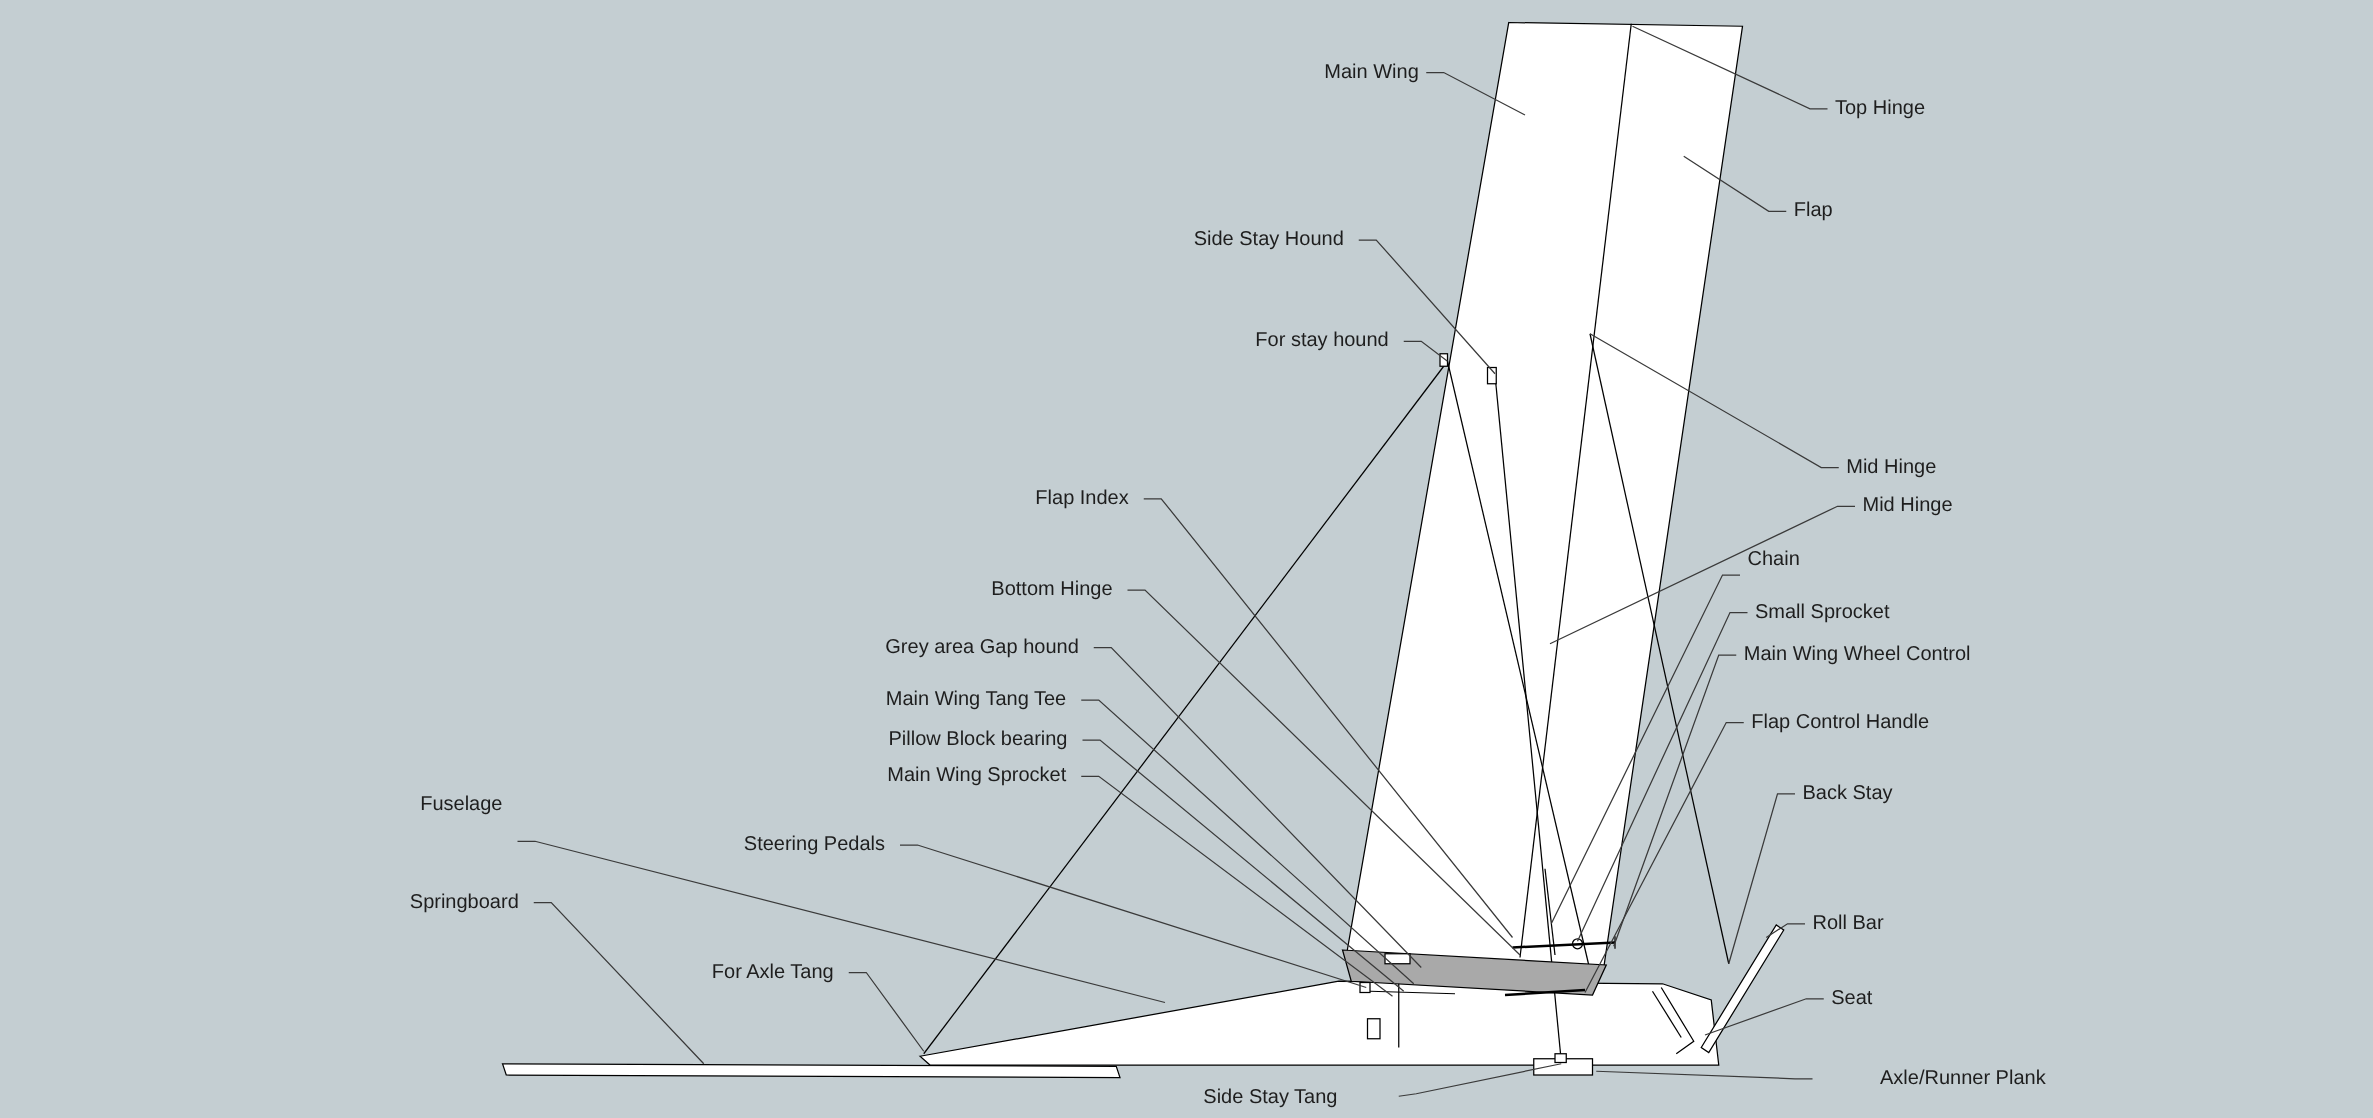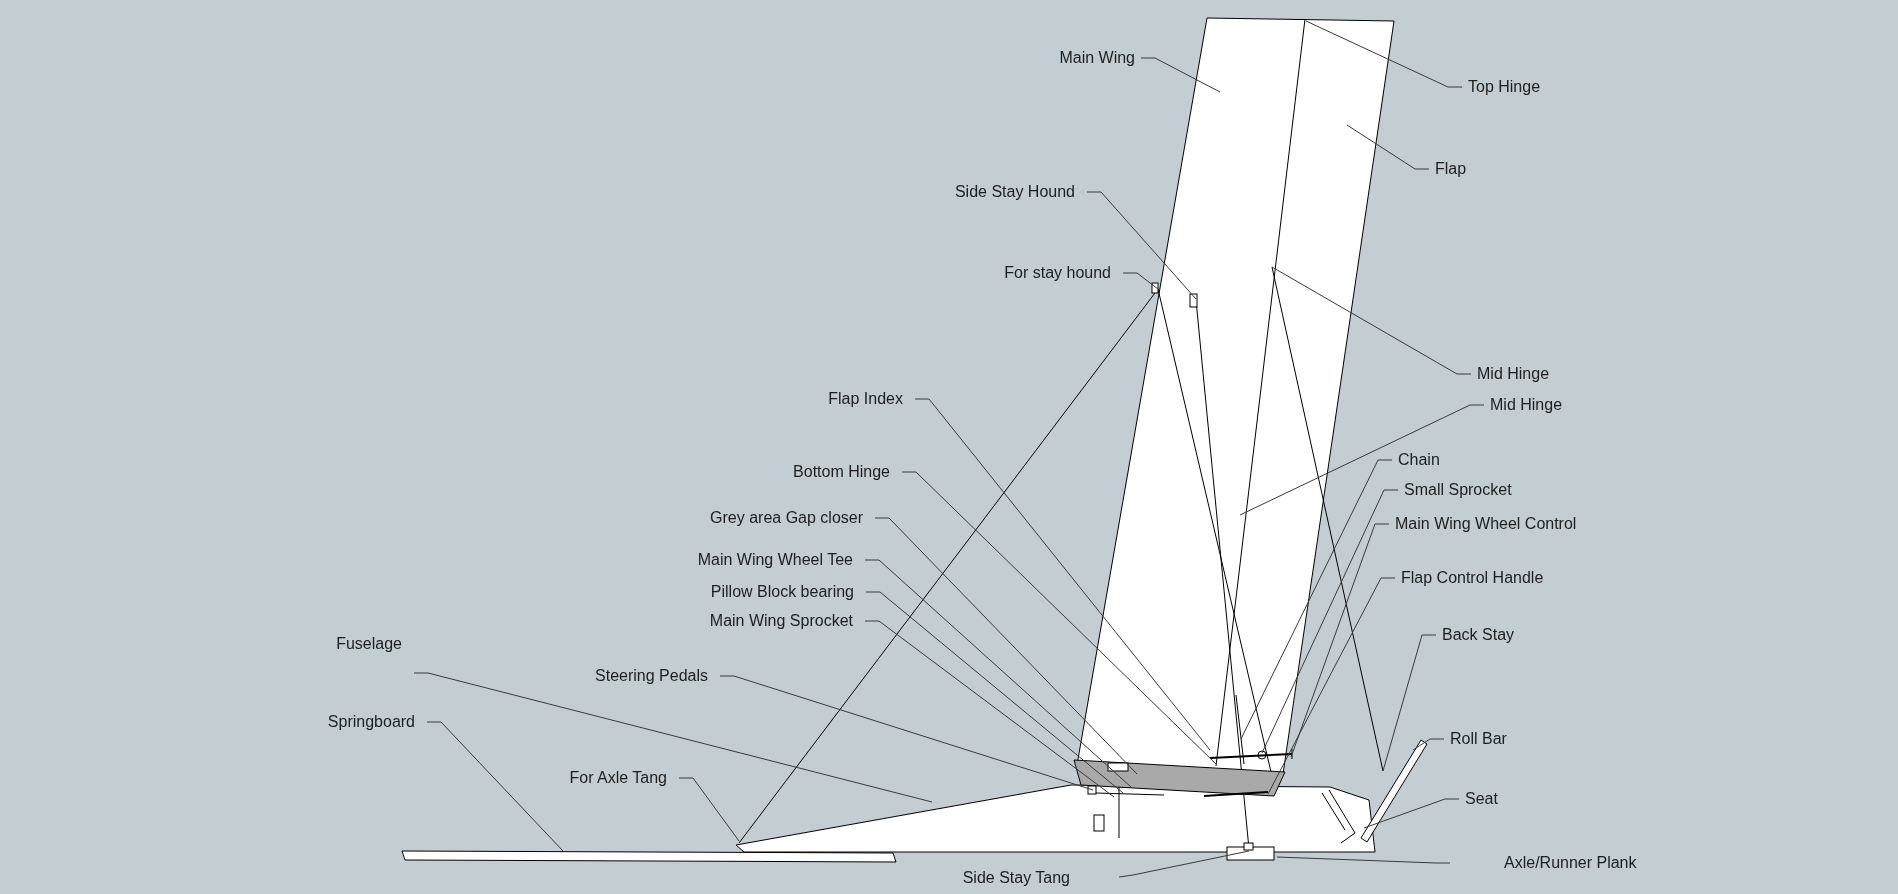--- a/index.html
+++ b/index.html
@@ -113,26 +113,26 @@
   </svg>
 
   <span class="lbl r" style="left:1135px; top:58px">Main Wing</span>
   <span class="lbl" style="left:1468px; top:87px">Top Hinge</span>
   <span class="lbl" style="left:1435px; top:169px">Flap</span>
   <span class="lbl r" style="left:1075px; top:192px">Side Stay Hound</span>
   <span class="lbl r" style="left:1111px; top:273px">For stay hound</span>
   <span class="lbl" style="left:1477px; top:374px">Mid Hinge</span>
   <span class="lbl" style="left:1490px; top:405px">Mid Hinge</span>
   <span class="lbl r" style="left:903px;  top:399px">Flap Index</span>
-  <span class="lbl" style="left:1398px; top:460px">Chain</span>
+  <span class="lbl" style="left:1398px; top:448px">Chain</span>
   <span class="lbl r" style="left:890px;  top:472px">Bottom Hinge</span>
   <span class="lbl" style="left:1404px; top:490px">Small Sprocket</span>
-  <span class="lbl r" style="left:863px;  top:518px">Grey area Gap closer</span>
+  <span class="lbl r" style="left:863px;  top:518px">Grey area Gap hound</span>
   <span class="lbl" style="left:1395px; top:524px">Main Wing Wheel Control</span>
-  <span class="lbl r" style="left:853px;  top:560px">Main Wing Wheel Tee</span>
+  <span class="lbl r" style="left:853px;  top:560px">Main Wing Tang Tee</span>
   <span class="lbl" style="left:1401px; top:578px">Flap Control Handle</span>
   <span class="lbl r" style="left:854px;  top:592px">Pillow Block bearing</span>
   <span class="lbl r" style="left:853px;  top:621px">Main Wing Sprocket</span>
   <span class="lbl" style="left:1442px; top:635px">Back Stay</span>
   <span class="lbl r" style="left:402px;  top:644px">Fuselage</span>
   <span class="lbl r" style="left:708px;  top:676px">Steering Pedals</span>
   <span class="lbl" style="left:1450px; top:739px">Roll Bar</span>
   <span class="lbl r" style="left:415px;  top:722px">Springboard</span>
   <span class="lbl" style="left:1465px; top:799px">Seat</span>
   <span class="lbl r" style="left:667px;  top:778px">For Axle Tang</span>

